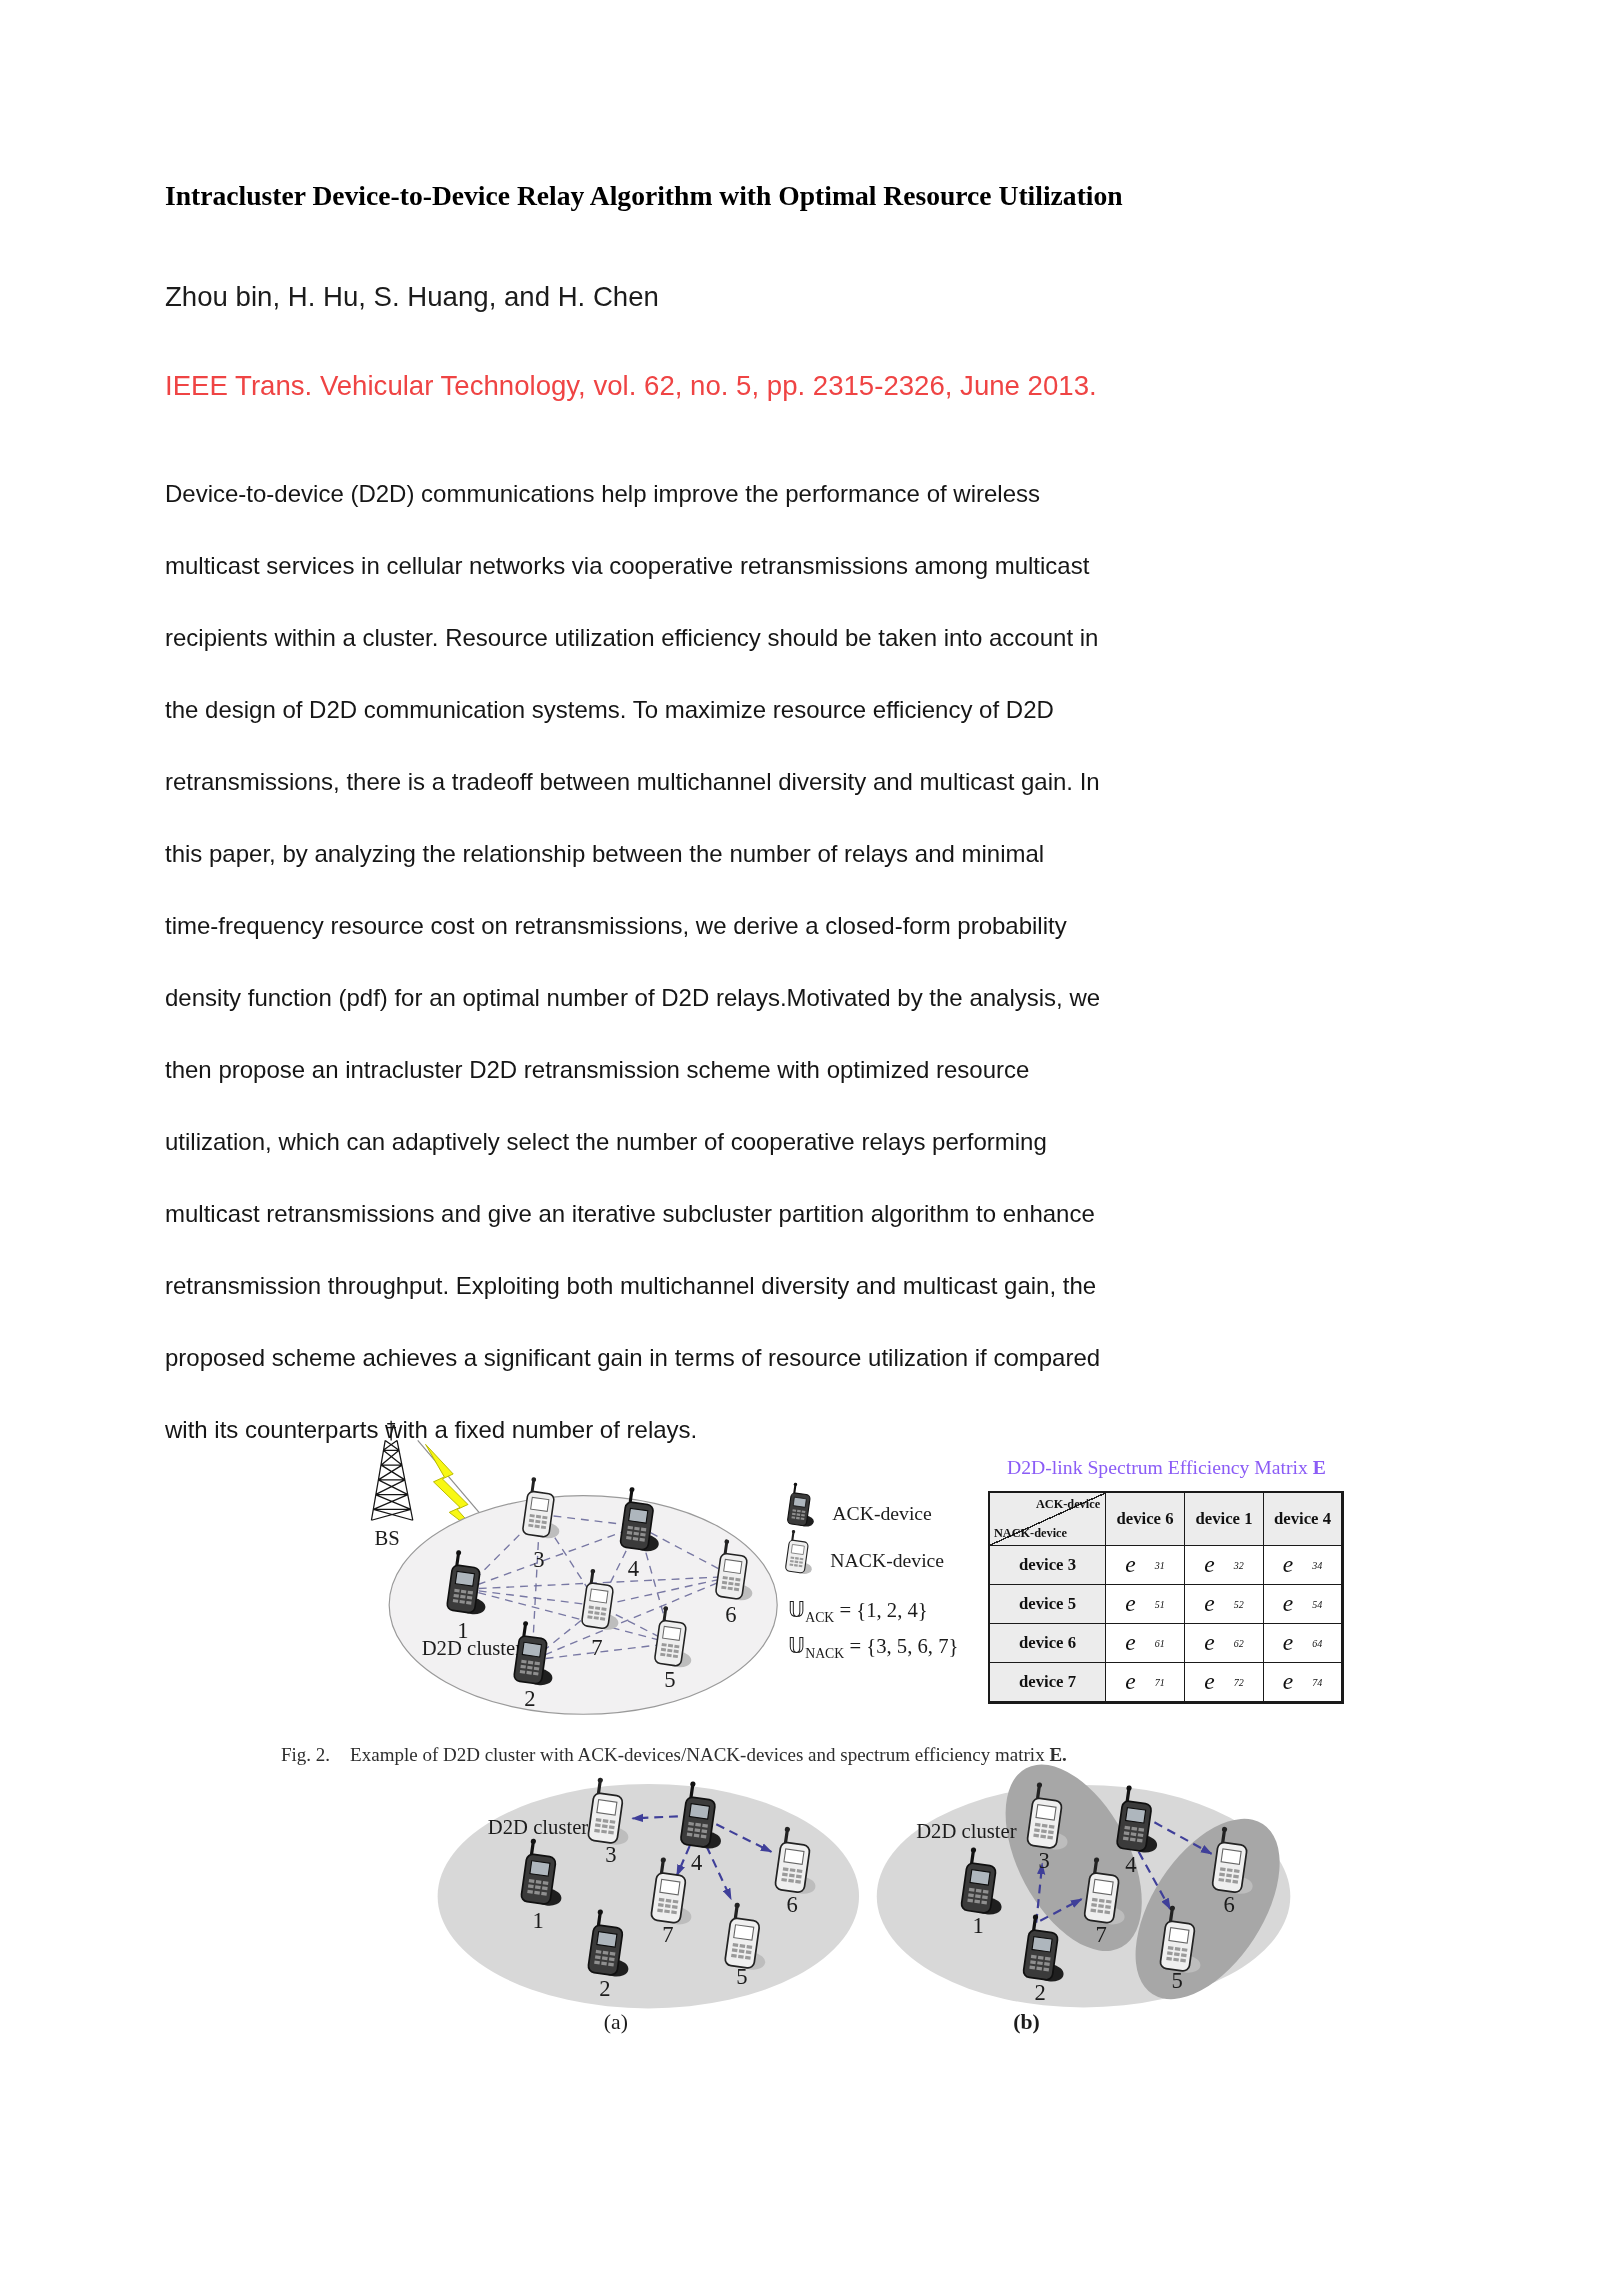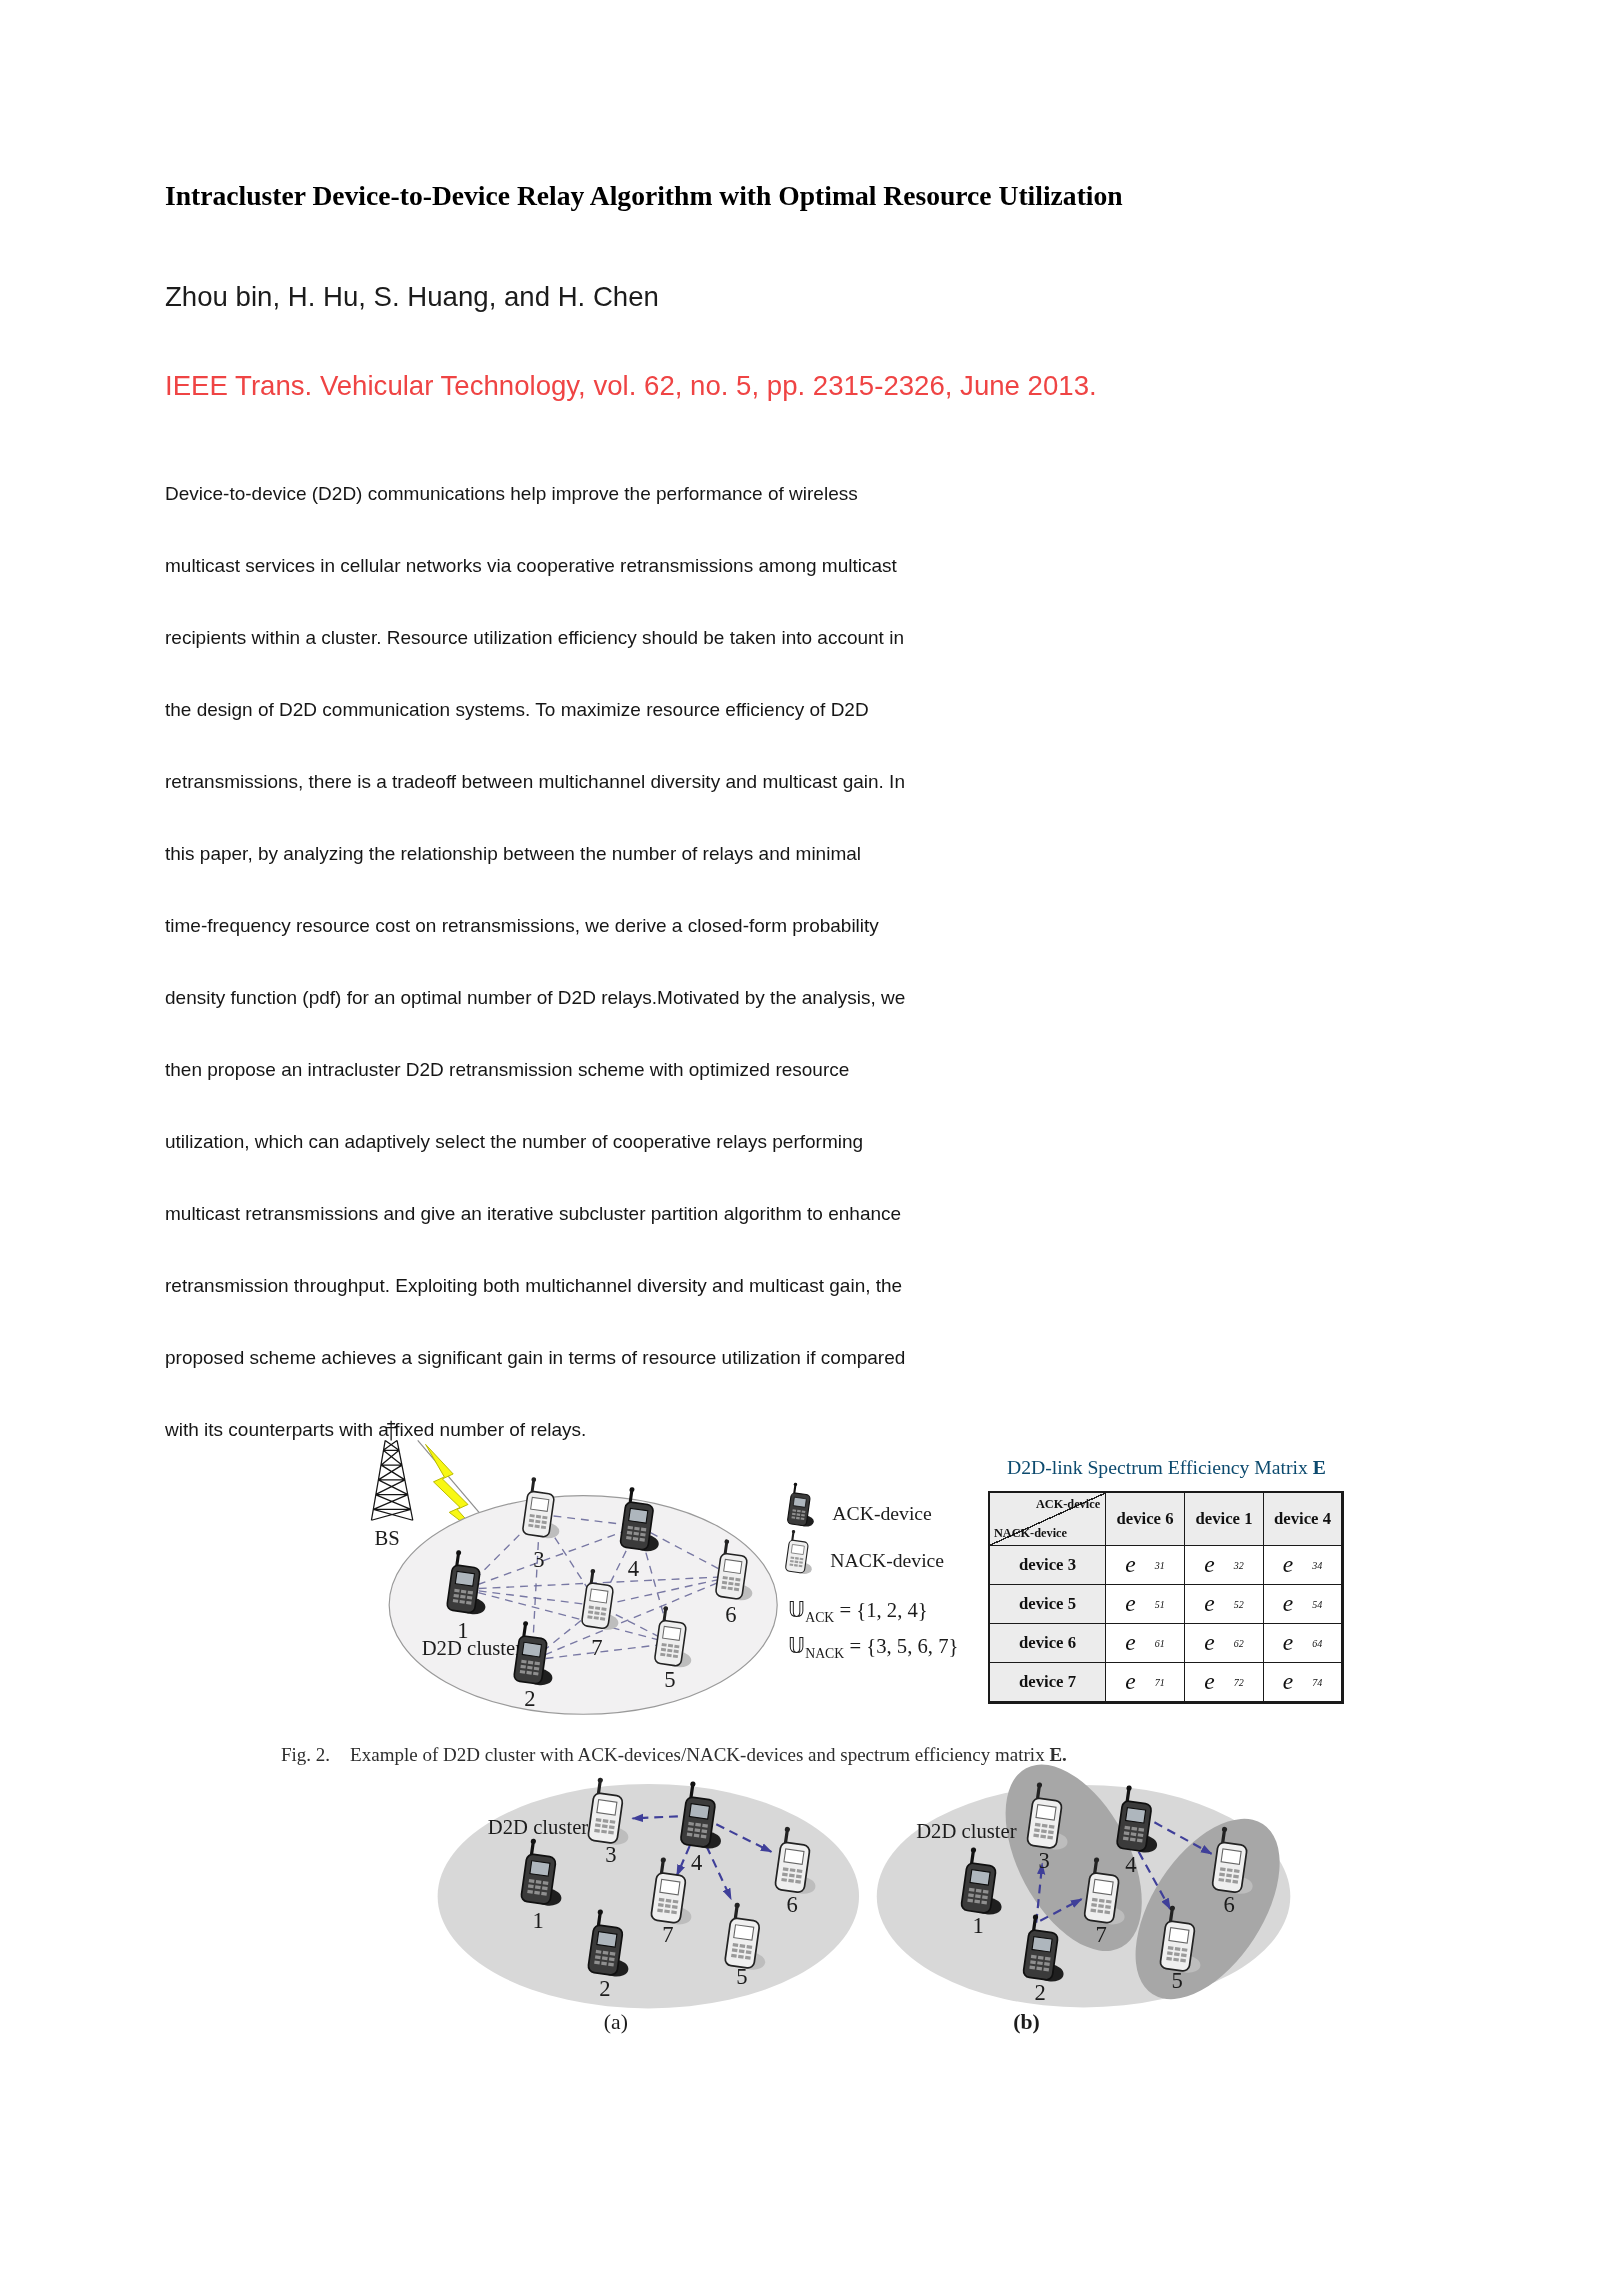--- a/index.html
+++ b/index.html
@@ -2,36 +2,36 @@
 <html><head>
 <meta charset="utf-8">
 <style>
   html,body{margin:0;padding:0;background:#ffffff;}
   .page{position:relative;width:1621px;height:2292px;background:#ffffff;overflow:hidden;
         font-family:"Liberation Serif",serif;color:#111;}
   .abs{position:absolute;}
   .title{left:165px;top:180px;font-family:"Liberation Serif",serif;font-weight:bold;font-size:27.6px;white-space:nowrap;color:#000;}
   .byline{left:165px;top:281px;font-family:"Liberation Sans",sans-serif;font-size:27.6px;color:#1c1c1c;white-space:nowrap;}
   .citation{left:165px;top:370px;font-family:"Liberation Sans",sans-serif;font-size:27.6px;color:#ef4444;white-space:nowrap;}
-  .abstract{left:165px;top:458px;width:1103px;font-family:"Liberation Sans",sans-serif;font-size:19px;
+  .abstract{left:165px;top:458px;width:1103px;font-family:"Liberation Sans",sans-serif;font-size:24px;
             line-height:72px;color:#161616;white-space:pre-line;}
   svg.figsvg{position:absolute;overflow:visible;}
   .figtext{font-family:"Liberation Serif",serif;fill:#1c1c1c;}
   .devnum{font-size:23px;}
   .clusterlbl{font-size:21px;}
   .legendlbl{font-size:20px;}
   .settext{font-size:21px;}
   .settext .ss{font-size:14px;}
   .uds{font-family:"DejaVu Sans",sans-serif;}
   .meshline{stroke:#6b6b9b;stroke-width:1.4;stroke-dasharray:8 6;opacity:.9;}
   .arrowline{stroke:#3f3f99;stroke-width:2.2;stroke-dasharray:9 6;fill:none;}
   .towerline{stroke:#151515;stroke-width:1.3;fill:none;}
   
   .e-matrix{left:988px;top:1456px;width:357px;}
-  .t-title{text-align:center;font-size:19.7px;color:#0c4a6e;margin-bottom:11.8px;white-space:nowrap;}
+  .t-title{text-align:center;font-size:19.7px;color:#8b5cf6;margin-bottom:11.8px;white-space:nowrap;}
   .t-title .bold{font-weight:bold;}
   .grid{display:grid;grid-template-columns:116px 79px 79px 78px;grid-template-rows:53px 39px 39px 39px 39px;
         border:2px solid #1a1a1a;width:352px;}
   .c{border-right:1.5px solid #1a1a1a;border-bottom:1.5px solid #1a1a1a;display:flex;align-items:center;justify-content:center;background:#fff;}
   .c.h,.c.rl,.c.corner{background:#ececec;font-weight:bold;font-size:16.7px;}
   .c.corner{position:relative;background-image:linear-gradient(to bottom right,transparent 49.4%,#222 49.4%,#222 50.9%,transparent 50.9%);}
   .c.corner .ct{position:absolute;top:3.9px;right:4.9px;font-size:12.3px;font-weight:bold;}
   .c.corner .cb{position:absolute;bottom:3.9px;left:3.9px;font-size:12.3px;font-weight:bold;}
   .c.v .eb{font-style:italic;font-size:23.6px;}
   .c.v .es{font-style:italic;font-size:10px;position:relative;top:1px;margin-left:19px;}

